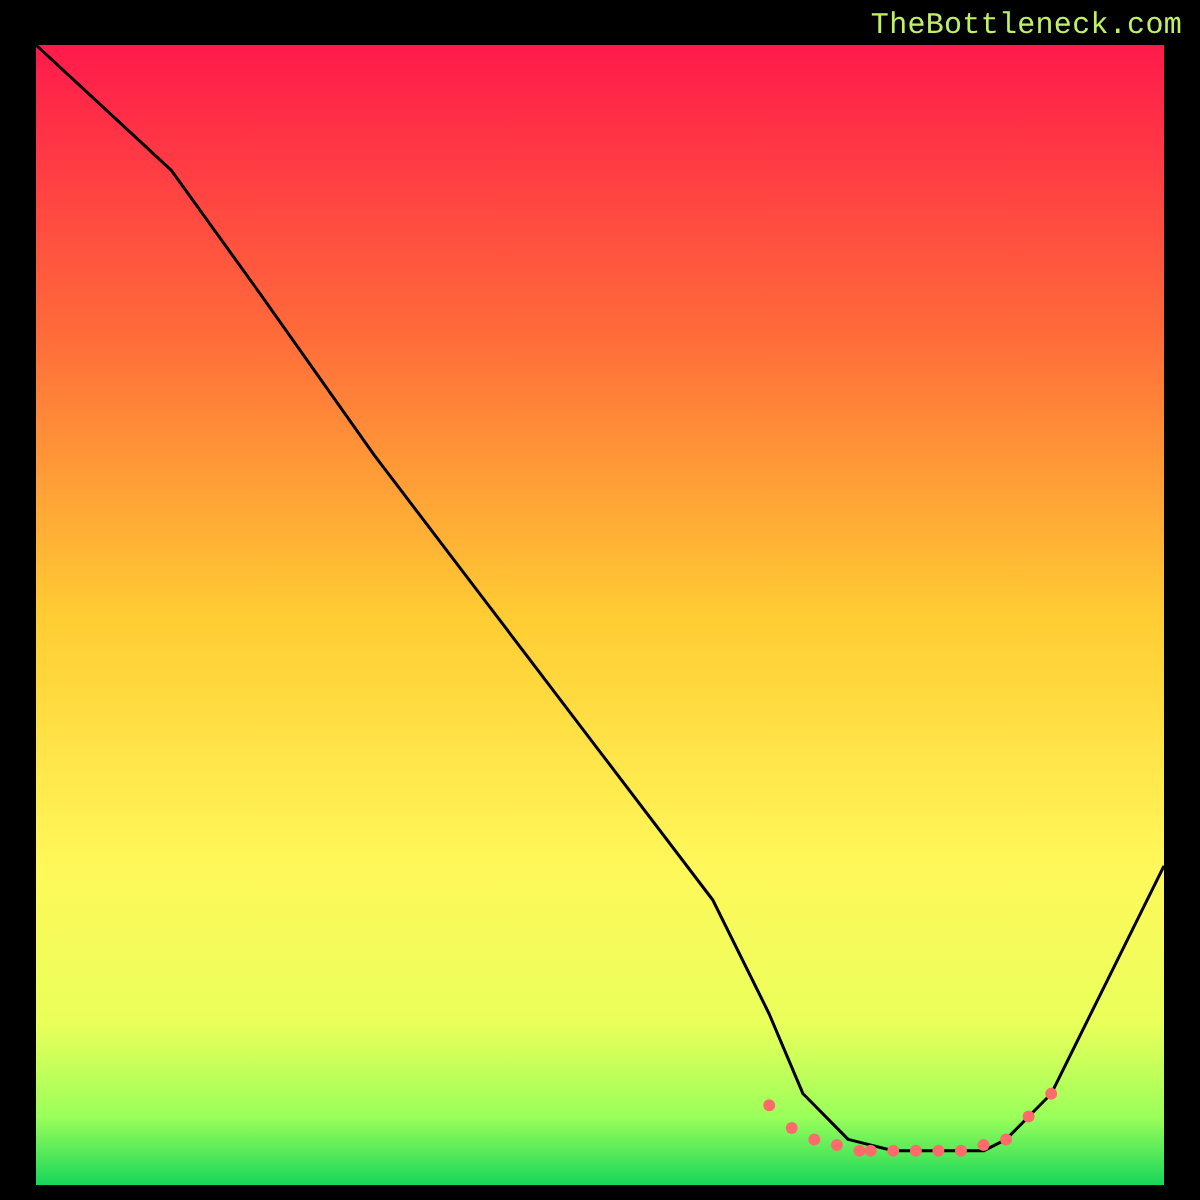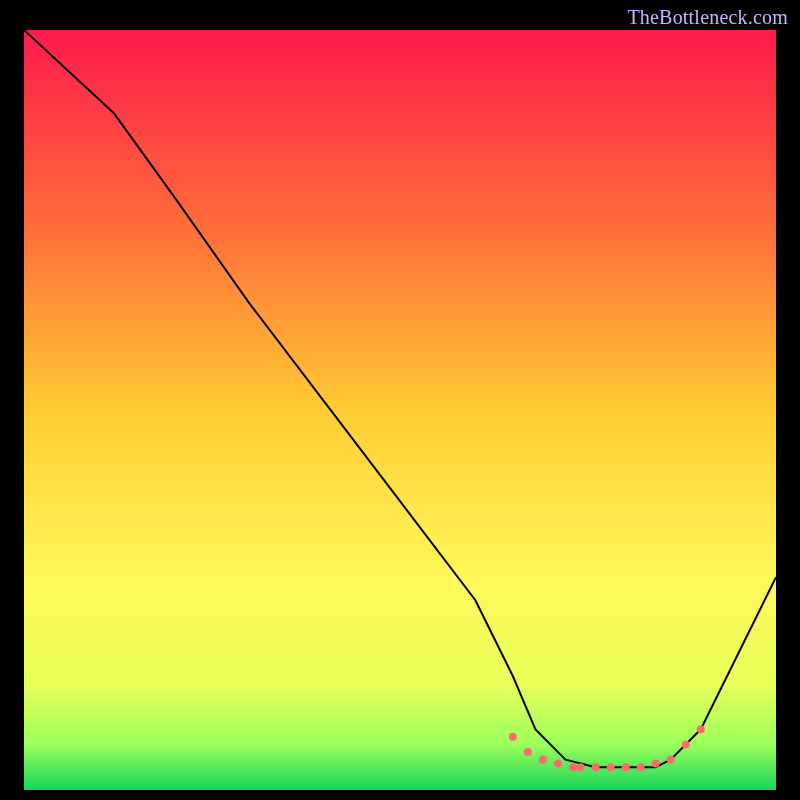--- a/index.html
+++ b/index.html
@@ -7,23 +7,23 @@
   .wrap {
     position: relative;
     width: 800px;
     height: 800px;
     background: #000;
   }
   .watermark {
     position: absolute;
     top: 6px;
     right: 12px;
-    font-family: Liberation Serif, serif;
+    font-family: Liberation Mono, monospace;
     font-size: 20px;
-    color: #c4b5fd;
+    color: #bef264;
     letter-spacing: 0.2px;
   }
   .plot {
     position: absolute;
     left: 24px;
     top: 30px;
     width: 752px;
     height: 760px;
   }
 </style>

